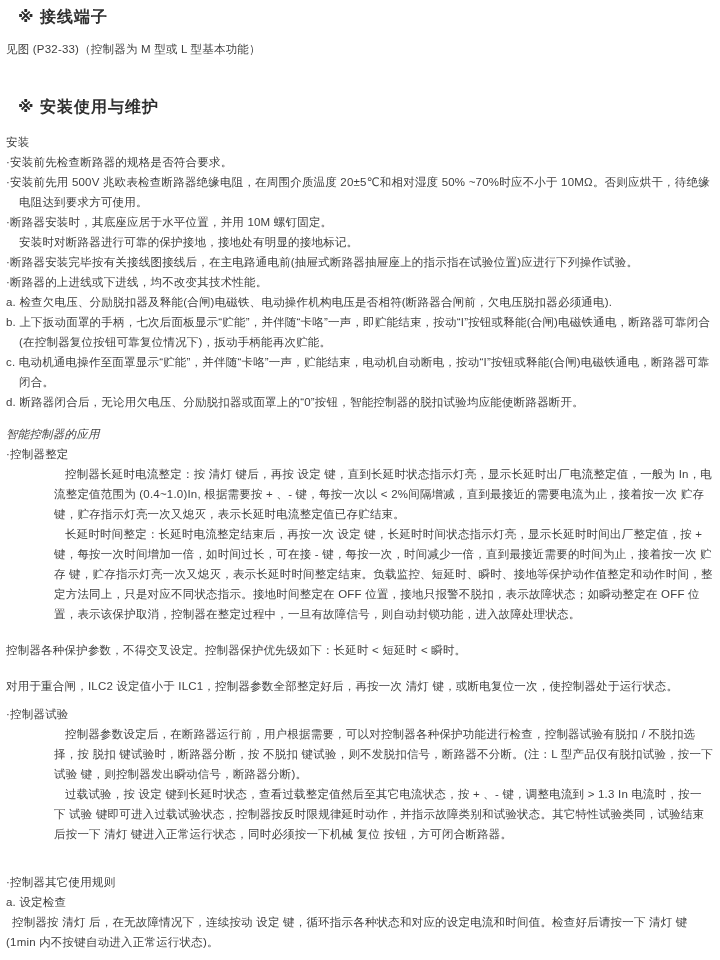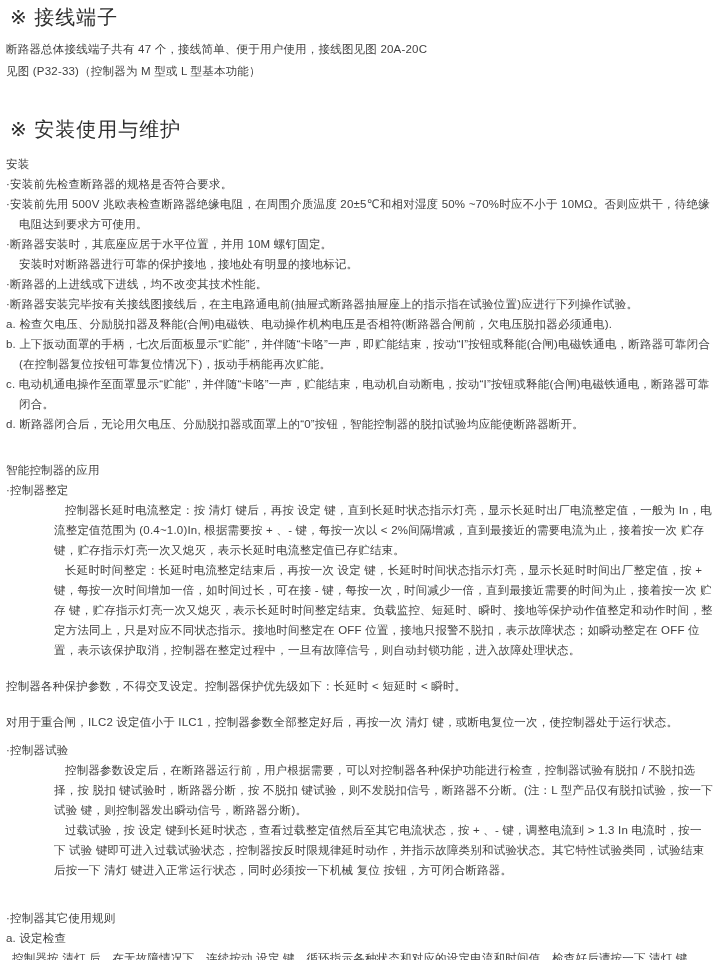--- a/index.html
+++ b/index.html
@@ -16,39 +16,40 @@
   }
   .doc {
     box-sizing: border-box;
     width: 720px;
     padding: 6px 7px 0 6px;
     font-size: 11.5px;
     line-height: 20px;
     letter-spacing: 0.2px;
   }
   .h1 {
-    font-size: 20px;
-    font-weight: 400;
+    font-size: 16px;
+    font-weight: 700;
     color: #2e2e2e;
     line-height: 22px;
-    margin: 0 0 10px 4px;
+    margin: 0 0 10px 12px;
     letter-spacing: 1px;
   }
   .h1.second {
     margin-top: 36px;
     margin-bottom: 14px;
   }
   .intro-line {
     line-height: 22px;
   }
   .subhead {
     margin: 0;
   }
   .subhead.mt {
-    margin-top: 26px;
+    margin-top: 12px;
+    font-style: italic;
   }
   .hang {
     padding-left: 13px;
     text-indent: -13px;
     white-space: pre-wrap;
   }
   .ind {
     text-indent: 11px;
     margin-left: 48px;
   }
@@ -58,33 +59,32 @@
   .mt-xs { margin-top: 16px; }
   .mt-sm { margin-top: 8px; }
   .mt-md { margin-top: 28px; }
 </style>
 </head>
 <body>
 
 <div class="doc">
 
   <div class="h1">※ 接线端子</div>
-  <div class="intro-line">断路器总体接线端子共有 47 个，接线简单、便于用户使用，接线图见图 20A-20C</div>
   <div class="intro-line">见图 (P32-33)（控制器为 M 型或 L 型基本功能）</div>
 
   <div class="h1 second">※ 安装使用与维护</div>
 
   <div class="subhead">安装</div>
 
   <div class="hang">·安装前先检查断路器的规格是否符合要求。</div>
   <div class="hang">·安装前先用 500V 兆欧表检查断路器绝缘电阻，在周围介质温度 20±5℃和相对湿度 50% ~70%时应不小于 10MΩ。否则应烘干，待绝缘电阻达到要求方可使用。</div>
   <div class="hang">·断路器安装时，其底座应居于水平位置，并用 10M 螺钉固定。
 安装时对断路器进行可靠的保护接地，接地处有明显的接地标记。</div>
+  <div class="hang">·断路器安装完毕按有关接线图接线后，在主电路通电前(抽屉式断路器抽屉座上的指示指在试验位置)应进行下列操作试验。</div>
   <div class="hang">·断路器的上进线或下进线，均不改变其技术性能。</div>
-  <div class="hang">·断路器安装完毕按有关接线图接线后，在主电路通电前(抽屉式断路器抽屉座上的指示指在试验位置)应进行下列操作试验。</div>
 
   <div class="hang">a. 检查欠电压、分励脱扣器及释能(合闸)电磁铁、电动操作机构电压是否相符(断路器合闸前，欠电压脱扣器必须通电).</div>
   <div class="hang">b. 上下扳动面罩的手柄，七次后面板显示“贮能”，并伴随“卡咯”一声，即贮能结束，按动“I”按钮或释能(合闸)电磁铁通电，断路器可靠闭合(在控制器复位按钮可靠复位情况下)，扳动手柄能再次贮能。</div>
   <div class="hang">c. 电动机通电操作至面罩显示“贮能”，并伴随“卡咯”一声，贮能结束，电动机自动断电，按动“I”按钮或释能(合闸)电磁铁通电，断路器可靠闭合。</div>
   <div class="hang">d. 断路器闭合后，无论用欠电压、分励脱扣器或面罩上的“0”按钮，智能控制器的脱扣试验均应能使断路器断开。</div>
 
   <div class="subhead mt">智能控制器的应用</div>
 
   <div>·控制器整定</div>
   <div class="ind">控制器长延时电流整定：按 清灯 键后，再按 设定 键，直到长延时状态指示灯亮，显示长延时出厂电流整定值，一般为 In，电流整定值范围为 (0.4~1.0)In, 根据需要按 + 、- 键，每按一次以 &lt; 2%间隔增减，直到最接近的需要电流为止，接着按一次 贮存 键，贮存指示灯亮一次又熄灭，表示长延时电流整定值已存贮结束。</div>

